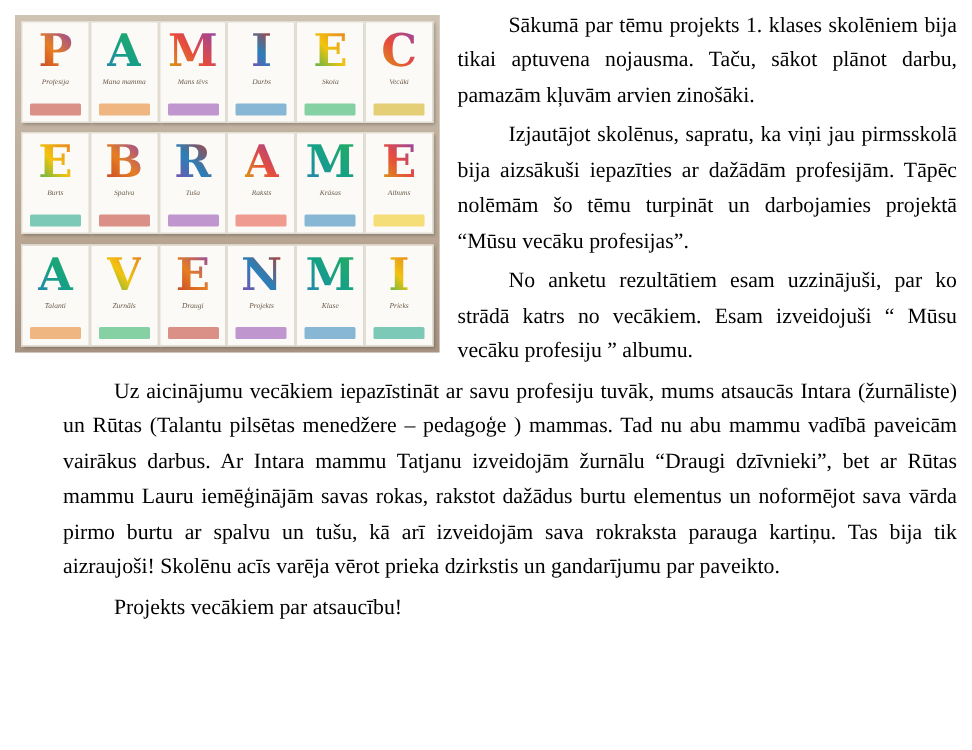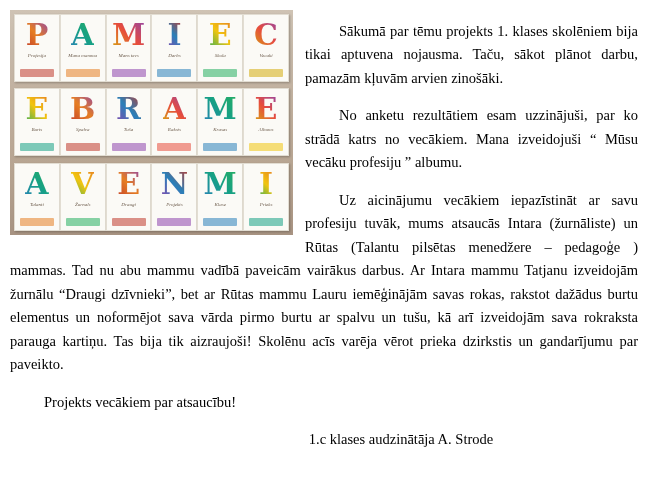--- a/index.html
+++ b/index.html
@@ -103,22 +103,23 @@
   .l-d { color:#55356b; background:linear-gradient(45deg,#8e44ad,#2980b9,#c0392b); -webkit-background-clip:text; background-clip:text; color:transparent; }
   .l-e { color:#2f6b4f; background:linear-gradient(45deg,#27ae60,#f1c40f,#e67e22); -webkit-background-clip:text; background-clip:text; color:transparent; }
 
   .text {
     font-size: 14.5px;
     line-height: 1.62;
     text-align: justify;
     text-justify: inter-word;
   }
   .text p {
-    margin: 14px 0 3px 0;
+    margin: 0 0 3px 0;
     text-indent: 34px;
+    padding-left: 32px;
   }
   .signature {
     margin-top: 12px;
     text-align: center;
     text-indent: 0;
     padding-left: 120px;
   }
   .clear { clear: both; }
 </style>
 </head>
@@ -227,20 +228,20 @@
           <div class="caption">Prieks</div>
           <div class="swatch" style="background:#16a085"></div>
         </div>
       </div>
 
     </div>
   </div>
 
   <div class="text">
     <p>Sākumā par tēmu projekts 1. klases skolēniem bija tikai aptuvena nojausma. Taču, sākot plānot darbu, pamazām kļuvām arvien zinošāki.</p>
-    <p>No anketu rezultātiem esam uzzinājuši, par ko strādā katrs no vecākiem. Mana izveidojuši “ Mūsu vecāku profesiju ” albumu.</p>
+    <p>Izjautājot skolēnus, sapratu, ka viņi jau pirmsskolā bija aizsākuši iepazīties ar dažādām profesijām. Tāpēc nolēmām šo tēmu turpināt un darbojamies projektā  “Mūsu vecāku profesijas”.</p>
+    <p>No anketu rezultātiem esam uzzinājuši, par ko strādā katrs no vecākiem. Esam izveidojuši “ Mūsu vecāku profesiju ” albumu.</p>
     <p>Uz aicinājumu vecākiem iepazīstināt ar savu profesiju tuvāk, mums atsaucās Intara (žurnāliste)  un Rūtas (Talantu pilsētas menedžere – pedagoģe ) mammas. Tad nu abu mammu vadībā paveicām vairākus darbus. Ar Intara mammu Tatjanu izveidojām žurnālu “Draugi dzīvnieki”, bet ar Rūtas mammu Lauru iemēģinājām savas rokas, rakstot dažādus burtu elementus un noformējot sava vārda pirmo burtu ar spalvu un tušu, kā arī izveidojām sava rokraksta parauga kartiņu. Tas bija tik aizraujoši! Skolēnu acīs varēja vērot prieka dzirkstis un gandarījumu par paveikto.</p>
     <p>Projekts vecākiem par atsaucību!</p>
-    <p class="signature">1.c klases audzinātāja A. Strode</p>
   </div>
 
   <div class="clear"></div>
 </div>
 
 </body></html>

